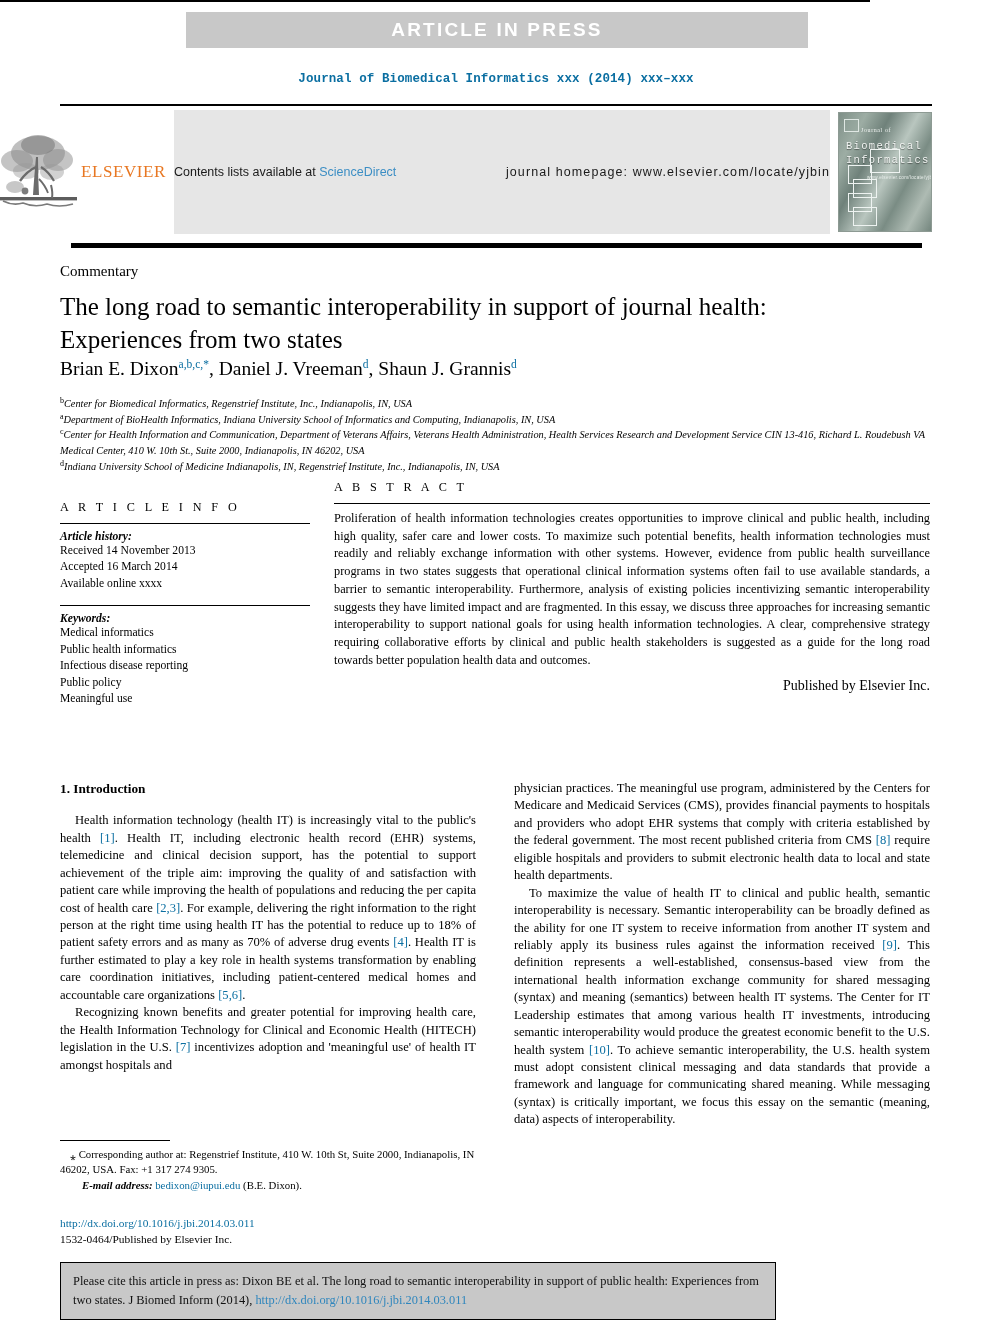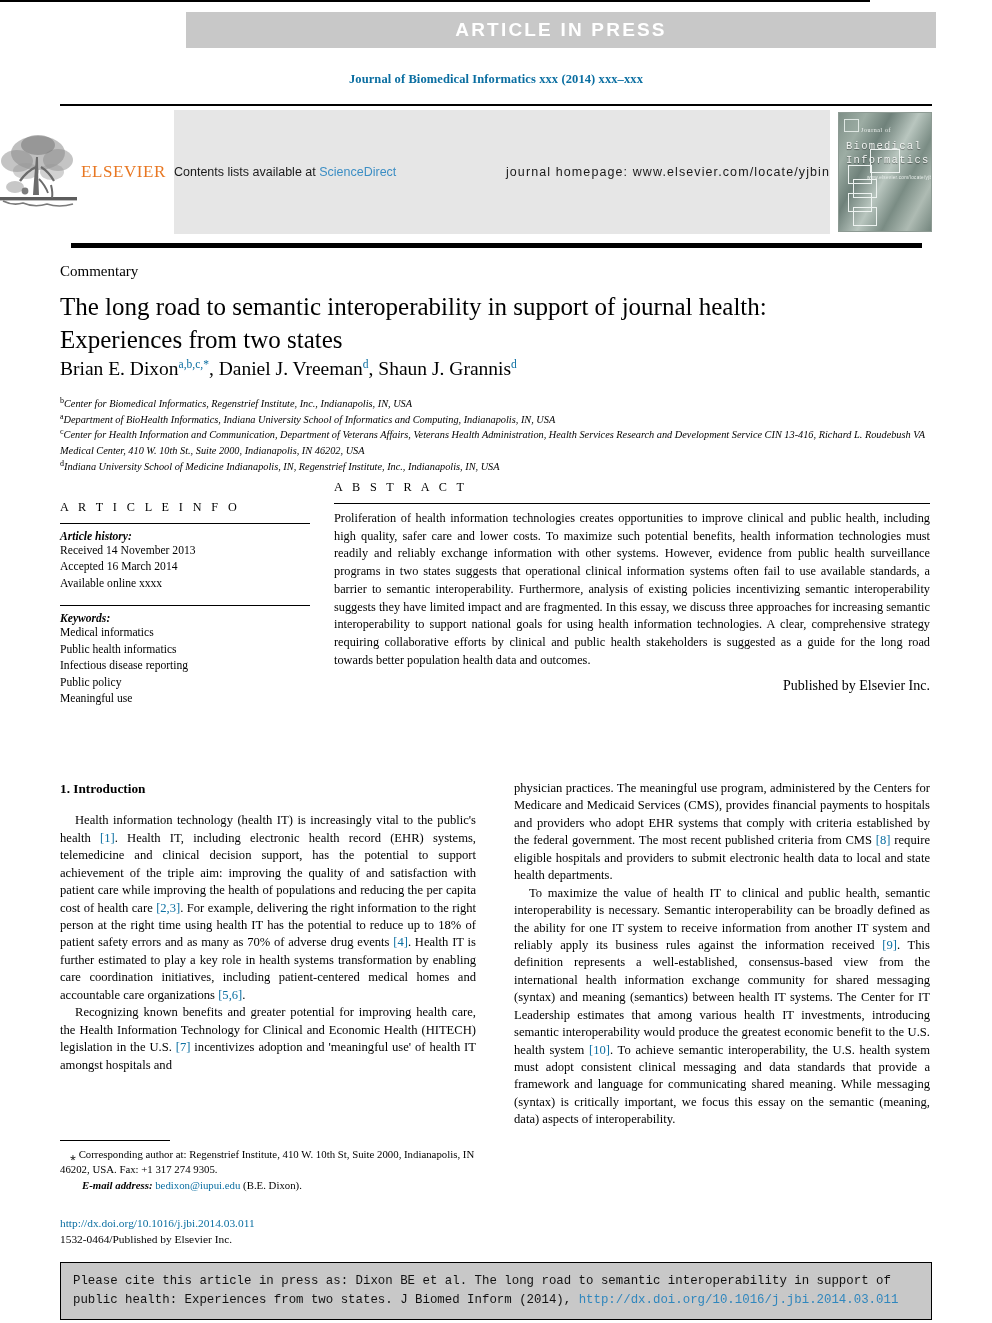--- a/index.html
+++ b/index.html
@@ -14,21 +14,21 @@
     color: #000000;
     position: relative;
     overflow: hidden;
   }
 
   
   .aip-banner {
     position: absolute;
     left: 186px;
     top: 12px;
-    width: 750px;
+    width: 622px;
     height: 36px;
     background: #c8c8c8;
     display: flex;
     align-items: center;
     justify-content: center;
   }
   .aip-banner span {
     color: #ffffff;
     font-family: "Liberation Sans", "DejaVu Sans", sans-serif;
     font-weight: bold;
@@ -37,21 +37,21 @@
   }
 
   
   .running-head {
     position: absolute;
     left: 0;
     top: 72px;
     width: 992px;
     text-align: center;
     color: #0a6ea1;
-    font-family: Liberation Serif, serif;
+    font-family: Liberation Mono, monospace;
     font-weight: bold;
     font-size: 12.5px;
     letter-spacing: 0.1px;
   }
 
   
   .masthead {
     position: absolute;
     left: 60px;
     top: 104px;
@@ -343,26 +343,26 @@
     font-size: 11.4px;
     line-height: 1.36;
   }
   .doi-block .doi-link { color: #0a6ea1; }
 
   
   .cite-box {
     position: absolute;
     left: 60px;
     top: 1262px;
-    width: 872px;
+    width: 716px;
     border: 1.6px solid #000;
     background: #c8c8c8;
     box-sizing: border-box;
     padding: 9px 12px 10px 12px;
-    font-family: Liberation Mono, monospace;
+    font-family: Liberation Serif, serif;
     font-size: 12.4px;
     line-height: 1.5;
     color: #111;
   }
   .cite-box .doi-link { color: #2f86bd; }
 </style>
 </head>
 <body>
 
 <div class="aip-banner">

